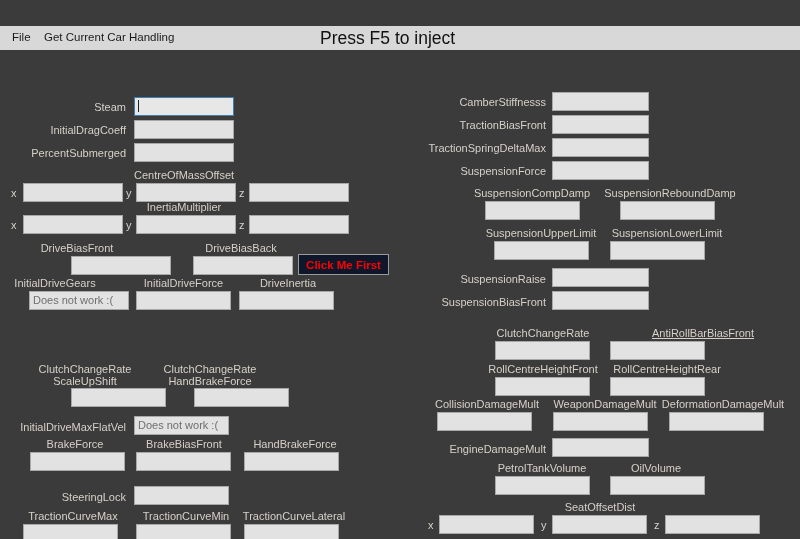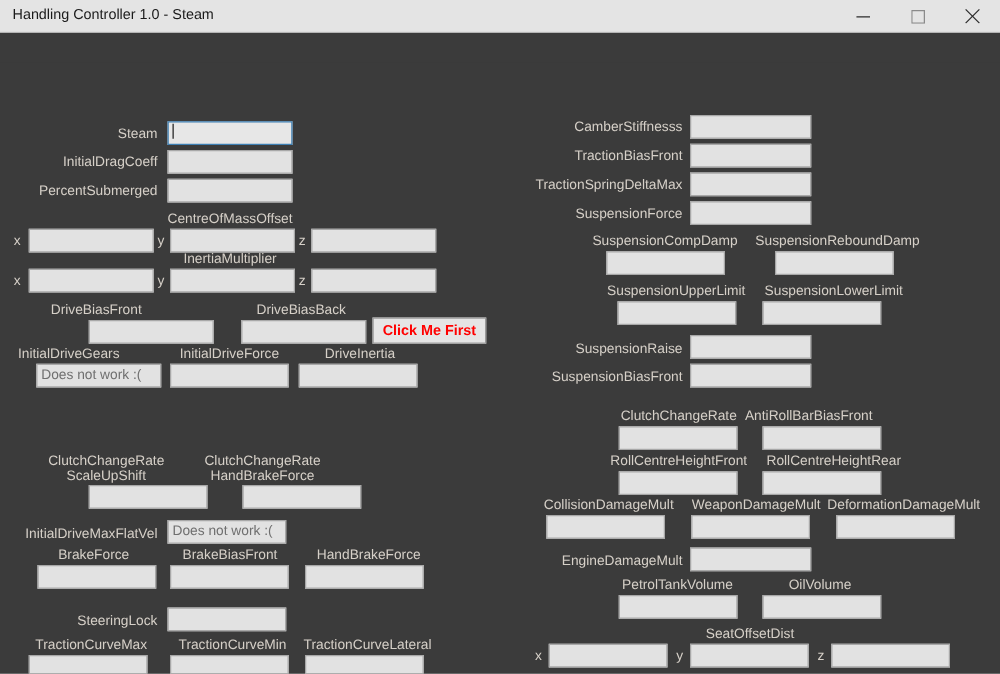--- a/index.html
+++ b/index.html
@@ -136,61 +136,45 @@
     background: #222;
     vertical-align: -2px;
   }
   .inp.placeholder {
     color: #6f6f6f;
   }
 
   
   .btn-red {
     position: absolute;
-    background: #e5e5e5;
+    background: #0f172a;
     border: 1px solid #9a9a9a;
     box-sizing: border-box;
     height: 21px;
     color: #ff0000;
     font-weight: bold;
     font-size: 11.5px;
     display: flex;
     align-items: center;
     justify-content: center;
     font-family: "Liberation Sans", sans-serif;
     cursor: pointer;
   }
 </style>
 </head>
 <body>
 
 <div class="window">
 
-  <div class="titlebar">
-    <div class="titlebar-text">Handling Controller 1.0 - Steam</div>
-    <div class="winbtns">
-      <div class="winbtn">
-        <svg width="11" height="11" viewBox="0 0 11 11">
-          <line x1="0" y1="5.5" x2="11" y2="5.5" stroke="#2b2b2b" stroke-width="1"></line>
-        </svg>
-      </div>
-      <div class="winbtn">
-        <svg width="11" height="11" viewBox="0 0 11 11">
-          <rect x="0.5" y="0.5" width="10" height="10" fill="none" stroke="#8a8a8a" stroke-width="1"></rect>
-        </svg>
-      </div>
-      <div class="winbtn">
-        <svg width="12" height="12" viewBox="0 0 12 12">
-          <line x1="0.5" y1="0.5" x2="11.5" y2="11.5" stroke="#2b2b2b" stroke-width="1"></line>
-          <line x1="11.5" y1="0.5" x2="0.5" y2="11.5" stroke="#2b2b2b" stroke-width="1"></line>
-        </svg>
-      </div>
-    </div>
+
+  <div class="menubar">
+    <div class="menu-item menu-file">File</div>
+    <div class="menu-item menu-getcar">Get Current Car Handling</div>
+    <div class="header-title">Press F5 to inject</div>
   </div>
-
 
   <div class="canvas">
 
     <div class="lbl r" style="left:26px; top:51px; width:100px;">Steam</div>
     <div class="inp focused" style="left:134px; top:47px; width:100px;"></div>
 
     <div class="lbl r" style="left:16px; top:74px; width:110px;">InitialDragCoeff</div>
     <div class="inp" style="left:134px; top:70px; width:100px;"></div>
 
     <div class="lbl r" style="left:10px; top:97px; width:116px;">PercentSubmerged</div>
@@ -277,21 +261,21 @@
     <div class="inp" style="left:610px; top:191px; width:95px;"></div>
 
     <div class="lbl r" style="left:434px; top:223px; width:112px;">SuspensionRaise</div>
     <div class="inp" style="left:552px; top:218px; width:97px;"></div>
 
     <div class="lbl r" style="left:422px; top:246px; width:124px;">SuspensionBiasFront</div>
     <div class="inp" style="left:552px; top:241px; width:97px;"></div>
 
     <div class="lbl c" style="left:480px; top:277px; width:126px;">ClutchChangeRate</div>
     <div class="inp" style="left:495px; top:291px; width:95px;"></div>
-    <div class="lbl c" style="left:584px; top:277px; width:126px;">AntiRollBarBiasFront</div>
+    <div class="lbl c" style="left:640px; top:277px; width:126px;text-decoration:underline;">AntiRollBarBiasFront</div>
     <div class="inp" style="left:610px; top:291px; width:95px;"></div>
 
     <div class="lbl c" style="left:478px; top:313px; width:130px;">RollCentreHeightFront</div>
     <div class="inp" style="left:495px; top:327px; width:95px;"></div>
     <div class="lbl c" style="left:604px; top:313px; width:126px;">RollCentreHeightRear</div>
     <div class="inp" style="left:610px; top:327px; width:95px;"></div>
 
     <div class="lbl c" style="left:426px; top:348px; width:122px;">CollisionDamageMult</div>
     <div class="inp" style="left:437px; top:362px; width:95px;"></div>
     <div class="lbl c" style="left:546px; top:348px; width:118px;">WeaponDamageMult</div>

